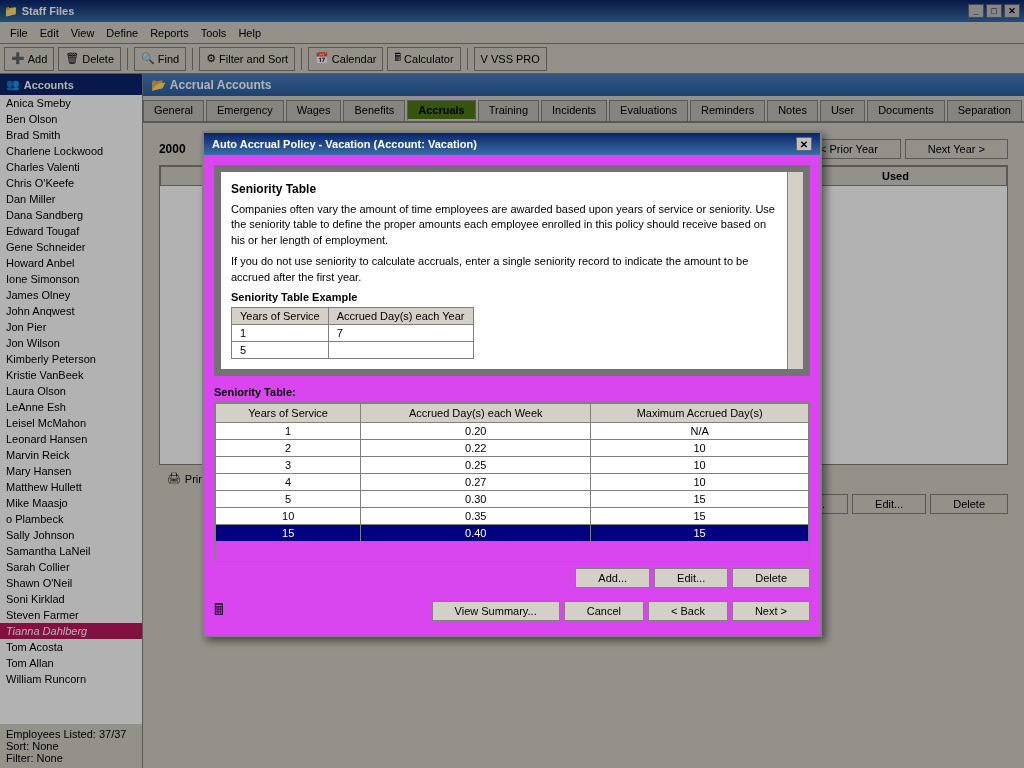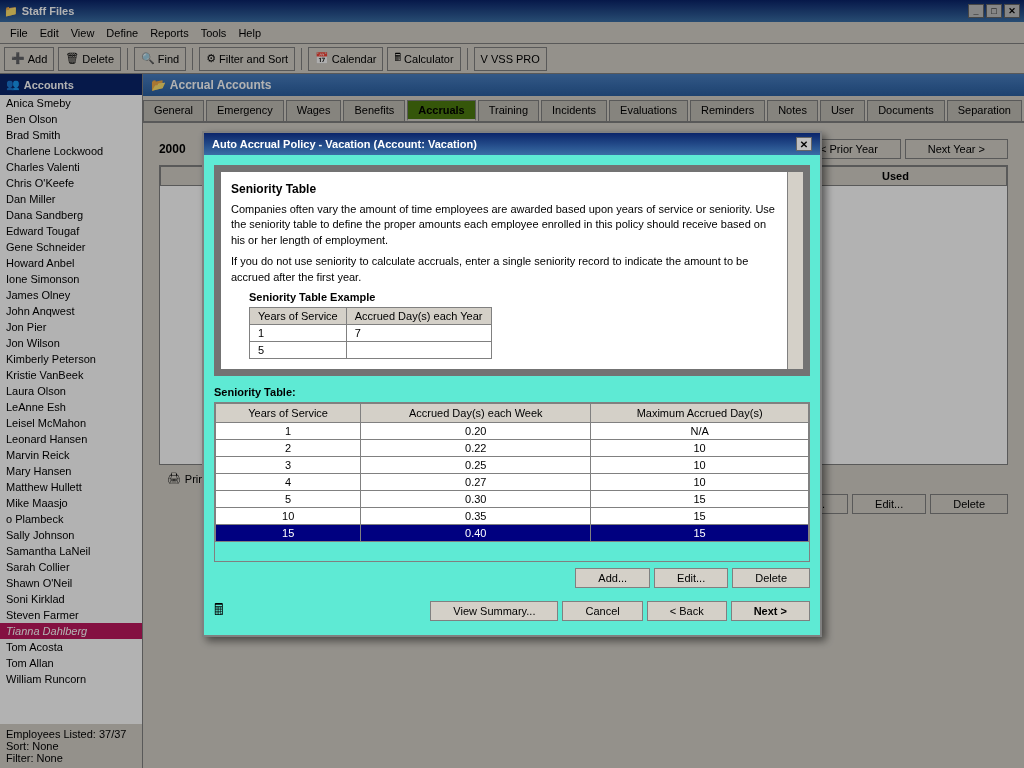--- a/index.html
+++ b/index.html
@@ -168,21 +168,21 @@
     .modal-overlay {
       position: fixed;
       top: 0; left: 0; right: 0; bottom: 0;
       background: rgba(0,0,0,0.3);
       display: flex;
       align-items: center;
       justify-content: center;
       z-index: 1000;
     }
     .modal {
-      background: #5eead4;
+      background: #d946ef;
       border: 2px solid #808080;
       box-shadow: 4px 4px 8px rgba(0,0,0,0.5);
       width: 620px;
       min-height: 500px;
     }
     .modal-titlebar {
       background: linear-gradient(to bottom, #0a246a, #3a6ea5);
       color: white;
       padding: 4px 8px;
       display: flex;
@@ -520,21 +520,21 @@
     </div>
 
     <div class="modal-body">
 
       <div class="seniority-info-box">
         <h3>Seniority Table</h3>
         <div style="display:flex;">
           <div style="flex:1; padding-right:10px;">
             <p>Companies often vary the amount of time employees are awarded based upon years of service or seniority. Use the seniority table to define the proper amounts each employee enrolled in this policy should receive based on his or her length of employment.</p>
             <p>If you do not use seniority to calculate accruals, enter a single seniority record to indicate the amount to be accrued after the first year.</p>
-            <div style="margin-top:6px;margin-left:18px;">
+            <div style="margin-top:6px;">
               <strong>Seniority Table Example</strong>
               <table class="example-table" style="margin-top:4px;">
                 <thead>
                   <tr>
                     <th>Years of Service</th>
                     <th>Accrued Day(s) each Year</th>
                   </tr>
                 </thead>
                 <tbody>
                   <tr>
@@ -611,18 +611,18 @@
           <button class="btn">Delete</button>
         </div>
       </div>
 
       <div class="modal-bottom-btns">
         <span style="font-size:16px;">🖩</span>
         <div class="modal-bottom-btns-right">
           <button class="btn">View Summary...</button>
           <button class="btn">Cancel</button>
           <button class="btn">&lt; Back</button>
-          <button class="btn" style="background:#d4d0c8; font-weight:bold;">Next &gt;</button>
+          <button class="btn" style="background:#d4d0c8; font-weight:normal;">Next &gt;</button>
         </div>
       </div>
     </div>
   </div>
 </div>
 
 </body></html>

